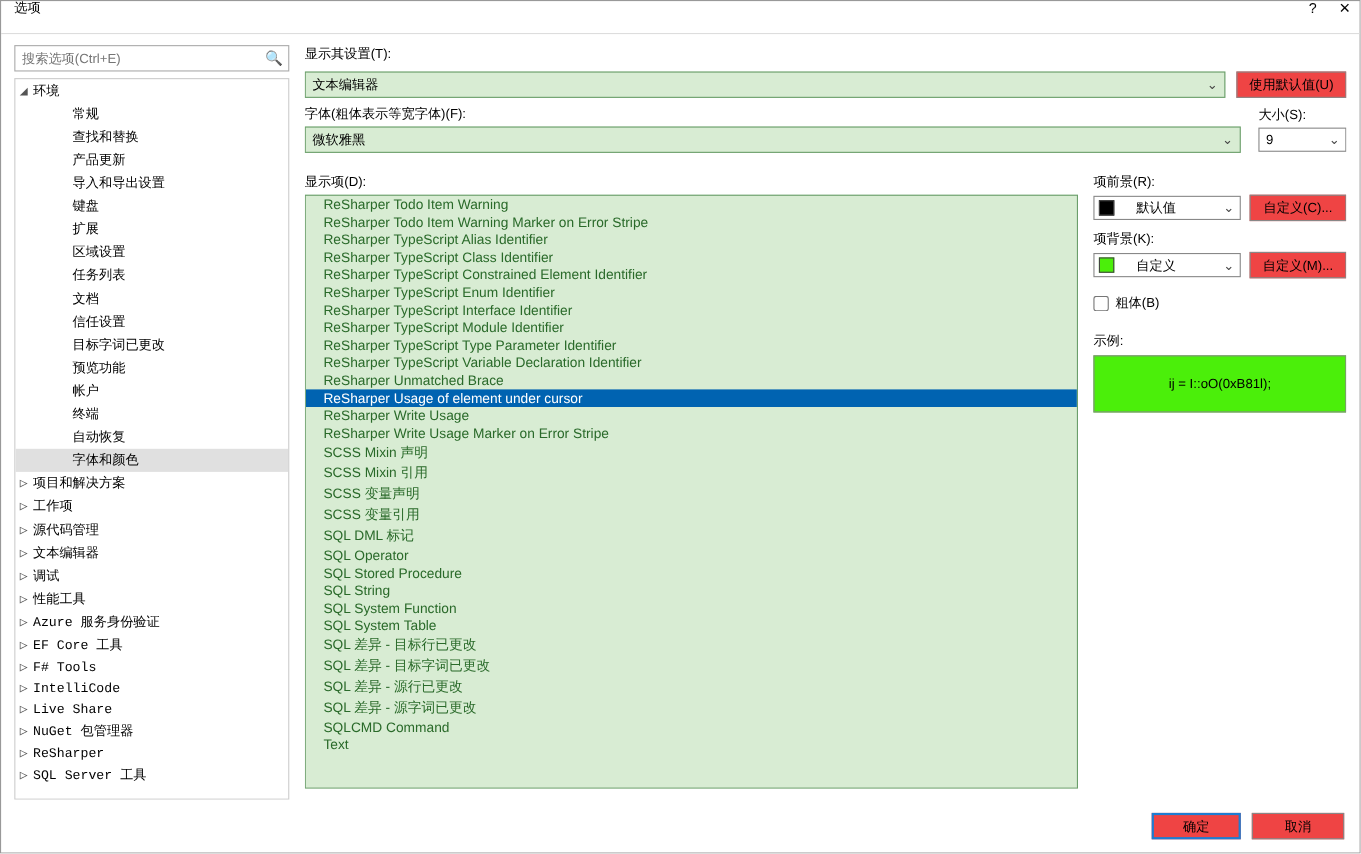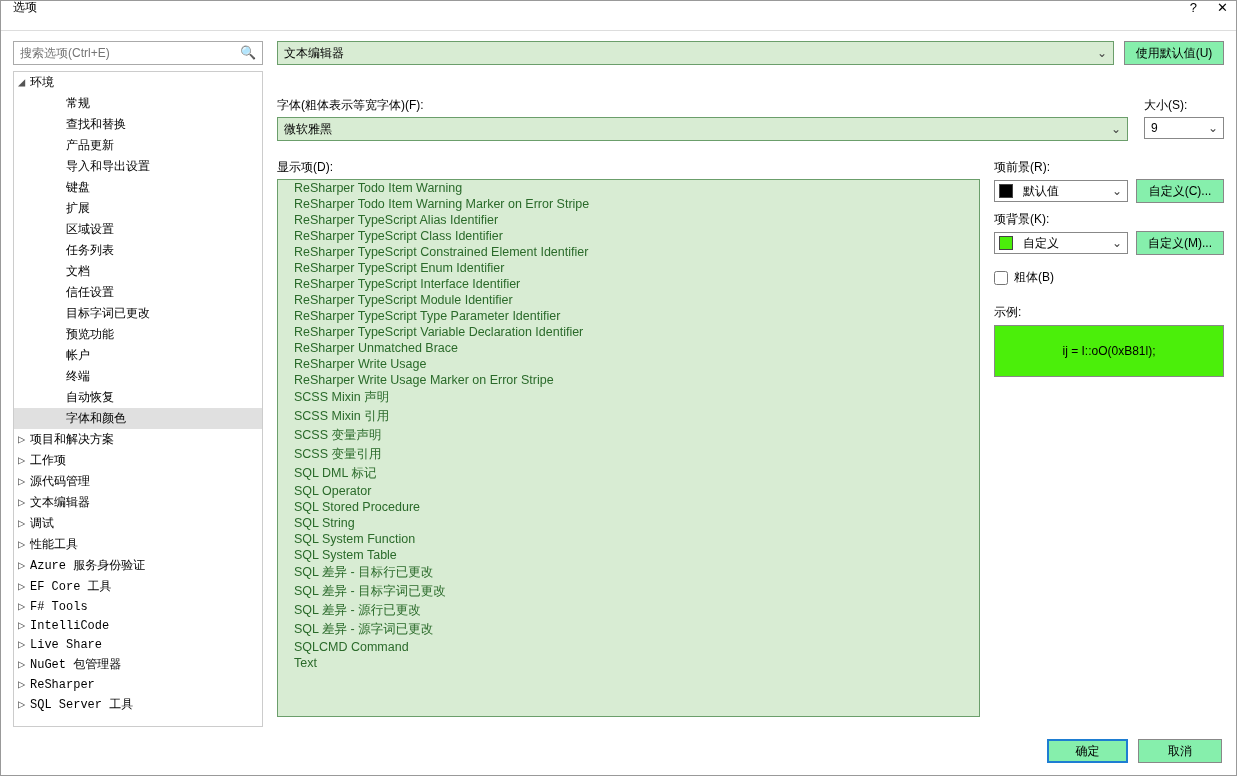--- a/index.html
+++ b/index.html
@@ -67,26 +67,26 @@
   height: 24px; border: 1px solid #6b9e6b;
   background: #d8ecd3;
   padding: 2px 24px 2px 6px;
   position: relative;
   font-size: 12px;
   display:flex; align-items:center;
 }
 .select-big .chev { position: absolute; right: 6px; top: 4px; color:#444;}
 .btn {
   height: 24px; min-width: 80px; padding: 2px 10px;
-  border: 1px solid #888; background: #86efac;
+  border: 1px solid #888; background: #ef4444;
   font-size: 12px; cursor: pointer;
   display:inline-flex; align-items:center; justify-content:center;
 }
 .btn.primary { border: 2px solid #1e7dd2; }
-.fontrow { display:flex; gap:16px; align-items:flex-start; margin-top:28px;}
+.fontrow { display:flex; gap:16px; align-items:center; margin-top:2px;}
 .fontrow .fontcol { flex:1; }
 .fontrow .sizecol { width: 80px; }
 .select-std {
   height: 22px; border: 1px solid #888; background: #fff;
   padding: 2px 20px 2px 6px; position:relative; font-size:12px;
   display:flex; align-items:center;
 }
 .select-std .chev { position:absolute; right:5px; top:3px; color:#444; }
 .displayrow { display:flex; gap:14px; margin-top:14px; flex:1; overflow:hidden; }
 .displaylist-wrap { flex:1; display:flex; flex-direction:column; overflow:hidden;}
@@ -96,21 +96,21 @@
 }
 .displaylist::-webkit-scrollbar { width:16px; }
 .displaylist::-webkit-scrollbar-track { background:#f0f0f0; border-left:1px solid #ccc;}
 .displaylist::-webkit-scrollbar-thumb { background:#c0c0c0; }
 .item { padding: 1px 16px; color:#2a6a2a; cursor:pointer; white-space:nowrap; }
 .item.selected { background:#0063b1; color:#fff; }
 .rightcol { width: 230px; display:flex; flex-direction:column; gap:8px; }
 .colorrow { display:flex; gap:8px; align-items:center; }
 .colorsel {
   flex:1; height:22px; border:1px solid #888; background:#fff;
-  display:flex; align-items:center; padding:2px 20px 2px 4px; gap:10px;
+  display:flex; align-items:center; padding:2px 20px 2px 4px; gap:20px;
   position:relative; font-size:12px;
 }
 .colorsel .swatch { width:14px; height:14px; border:1px solid #444; }
 .colorsel .chev { position:absolute; right:5px; top:3px; color:#444; }
 .checkbox-row { display:flex; align-items:center; gap:6px; margin-top:6px;}
 .checkbox-row input { width:14px; height:14px; }
 .sample-box {
   border:1px solid #888; background:#4bef0a;
   height:52px; display:flex; align-items:center; justify-content:center;
   font-size:12px; color:#000; margin-top:4px;
@@ -173,20 +173,23 @@
             <div class="tree-node level1"><span class="expander">▷</span>Live Share</div>
             <div class="tree-node level1"><span class="expander">▷</span>NuGet 包管理器</div>
             <div class="tree-node level1"><span class="expander">▷</span>ReSharper</div>
             <div class="tree-node level1"><span class="expander">▷</span>SQL Server 工具</div>
           </div>
       </div>
     </div>
 
     <div class="main">
 
+      <div>
+        <span class="label">显示其设置(T):</span>
+      </div>
       <div class="row">
         <div class="select-big" style="flex:1">
           <span>文本编辑器</span>
           <span class="chev">⌄</span>
         </div>
         <button class="btn" style="width:100px">使用默认值(U)</button>
       </div>
 
       <div class="fontrow">
         <div class="fontcol">
@@ -213,20 +216,21 @@
               <div class="item">ReSharper Todo Item Warning Marker on Error Stripe</div>
               <div class="item">ReSharper TypeScript Alias Identifier</div>
               <div class="item">ReSharper TypeScript Class Identifier</div>
               <div class="item">ReSharper TypeScript Constrained Element Identifier</div>
               <div class="item">ReSharper TypeScript Enum Identifier</div>
               <div class="item">ReSharper TypeScript Interface Identifier</div>
               <div class="item">ReSharper TypeScript Module Identifier</div>
               <div class="item">ReSharper TypeScript Type Parameter Identifier</div>
               <div class="item">ReSharper TypeScript Variable Declaration Identifier</div>
               <div class="item">ReSharper Unmatched Brace</div>
+              <div class="item selected">ReSharper Usage of element under cursor</div>
               <div class="item">ReSharper Write Usage</div>
               <div class="item">ReSharper Write Usage Marker on Error Stripe</div>
               <div class="item">SCSS Mixin 声明</div>
               <div class="item">SCSS Mixin 引用</div>
               <div class="item">SCSS 变量声明</div>
               <div class="item">SCSS 变量引用</div>
               <div class="item">SQL DML 标记</div>
               <div class="item">SQL Operator</div>
               <div class="item">SQL Stored Procedure</div>
               <div class="item">SQL String</div>

